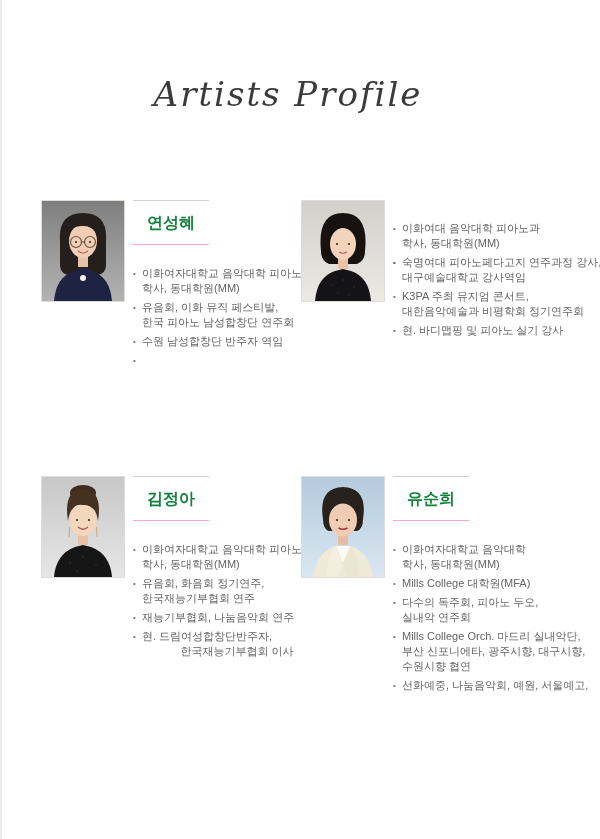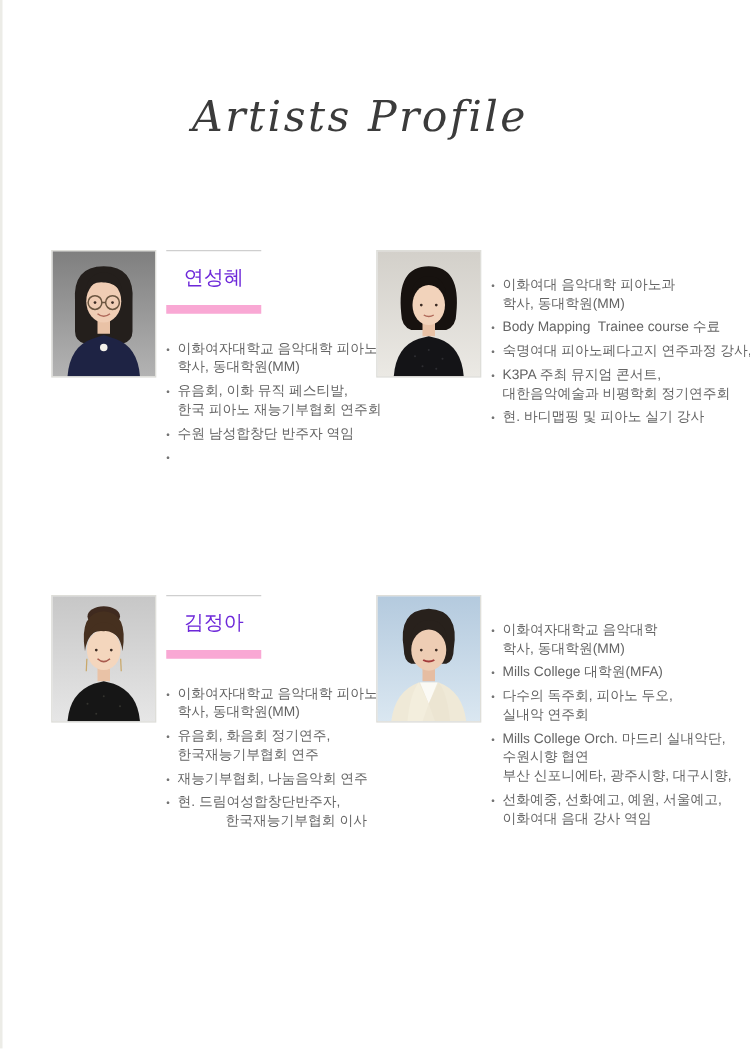--- a/index.html
+++ b/index.html
@@ -19,23 +19,23 @@
   #p2{left:301px;top:200px;}
   #p3{left:41px;top:476px;}
   #p4{left:301px;top:476px;}
   .photo{
     position:absolute;left:0;top:0;width:82px;height:100px;
     border:1px solid #deded9;background:#eee;box-sizing:content-box;
   }
   .photo svg{display:block;width:82px;height:100px;}
   .info{position:absolute;left:92px;top:0;width:178px;}
   .namebox{
-    width:76px;border-top:1px solid #cfcfcf;border-bottom:7px solid #f9a8d4;
+    width:76px;border-top:1px solid #cfcfcf;border-bottom:1px solid #f9a8d4;
     padding:13px 0;text-align:center;
-    font-size:16px;font-weight:normal;color:#6d28d9;line-height:17px;
+    font-size:16px;font-weight:bold;color:#15803d;line-height:17px;
   }
   .list{margin-top:21px;}
   .bl{position:relative;padding-left:9px;font-size:11px;line-height:15px;color:#646464;}
   .bl .t{white-space:pre;}
   .bl.first:not(:first-child){margin-top:4px;}
   .bl.cont2{padding-left:30px;text-align:center;}
   .bullet{
     position:absolute;left:0;top:0;font-size:8px;line-height:15px;color:#737373;
   }
 </style>
@@ -71,21 +71,21 @@
         <path d="M12 100 Q14 76 32 70 L41 67 L50 70 Q68 76 70 100 Z" fill="#1e2344"></path>
         <circle cx="41" cy="77" r="3" fill="#f4f1ea"></circle>
       </svg>
     </div>
     <div class="info">
       <div class="namebox">연성혜</div>
       <div class="list">
         <div class="bl first"><span class="bullet">•</span><span class="t">이화여자대학교 음악대학 피아노과</span></div>
         <div class="bl cont"><span class="t">학사, 동대학원(MM)</span></div>
         <div class="bl first"><span class="bullet">•</span><span class="t">유음회, 이화 뮤직 페스티발,</span></div>
-        <div class="bl cont"><span class="t">한국 피아노 재능기부협회 연주회</span></div>
+        <div class="bl cont"><span class="t">한국 피아노 남성합창단 연주회</span></div>
         <div class="bl first"><span class="bullet">•</span><span class="t">수원 남성합창단 반주자 역임</span></div>
         <div class="bl first"><span class="bullet">•</span></div>
       </div>
     </div>
   </section>
 
   <section class="profile" id="p2">
     <div class="photo">
       <svg viewBox="0 0 82 100">
         <defs>
@@ -109,22 +109,23 @@
             <circle cx="52" cy="86" r="0.8"></circle>
             <circle cx="36" cy="92" r="0.8"></circle>
             <circle cx="47" cy="94" r="0.8"></circle>
           </g>
       </svg>
     </div>
     <div class="info">
       <div class="list">
         <div class="bl first"><span class="bullet">•</span><span class="t">이화여대 음악대학 피아노과</span></div>
         <div class="bl cont"><span class="t">학사, 동대학원(MM)</span></div>
-        <div class="bl first"><span class="bullet">•</span><span class="t">Body Mapping  Trainee course 수료</span></div>
+        <div class="bl first"><span class="bullet">•</span></div>
         <div class="bl first"><span class="bullet">•</span><span class="t">숙명여대 피아노페다고지 연주과정 강사,</span></div>
+        <div class="bl cont"><span class="t">대구예술대학교 강사역임</span></div>
         <div class="bl first"><span class="bullet">•</span><span class="t">K3PA 주최 뮤지엄 콘서트,</span></div>
         <div class="bl cont"><span class="t">대한음악예술과 비평학회 정기연주회</span></div>
         <div class="bl first"><span class="bullet">•</span><span class="t">현. 바디맵핑 및 피아노 실기 강사</span></div>
       </div>
     </div>
   </section>
 
   <section class="profile" id="p3">
     <div class="photo">
       <svg viewBox="0 0 82 100">
@@ -185,27 +186,27 @@
         <circle cx="35" cy="43" r="1.1" fill="#3a2a22"></circle>
           <circle cx="47" cy="43" r="1.1" fill="#3a2a22"></circle>
         <path d="M36.5 51 Q41 53.5 45.5 51" stroke="#a33b3b" stroke-width="1.6" fill="none"></path>
         <path d="M11 100 Q14 76 33 69 L49 69 Q68 76 71 100 Z" fill="#efe9d7"></path>
         <path d="M34 69 L41 86 L48 69 Z" fill="#fbfaf5"></path>
         <path d="M33 69 L41 86 L36 100 L24 100 Q26 78 33 69 Z" fill="#f3eedd"></path>
         <path d="M49 69 L41 86 L46 100 L58 100 Q56 78 49 69 Z" fill="#ece5d2"></path>
       </svg>
     </div>
     <div class="info">
+      <div class="namebox">유순희</div>
       <div class="list">
         <div class="bl first"><span class="bullet">•</span><span class="t">이화여자대학교 음악대학</span></div>
         <div class="bl cont"><span class="t">학사, 동대학원(MM)</span></div>
         <div class="bl first"><span class="bullet">•</span><span class="t">Mills College 대학원(MFA)</span></div>
         <div class="bl first"><span class="bullet">•</span><span class="t">다수의 독주회, 피아노 두오,</span></div>
         <div class="bl cont"><span class="t">실내악 연주회</span></div>
         <div class="bl first"><span class="bullet">•</span><span class="t">Mills College Orch. 마드리 실내악단,</span></div>
+        <div class="bl cont"><span class="t">부산 신포니에타, 광주시향, 대구시향,</span></div>
         <div class="bl cont"><span class="t">수원시향 협연</span></div>
-        <div class="bl cont"><span class="t">부산 신포니에타, 광주시향, 대구시향,</span></div>
-        <div class="bl first"><span class="bullet">•</span><span class="t">선화예중, 선화예고, 예원, 서울예고,</span></div>
-        <div class="bl cont"><span class="t">이화여대 음대 강사 역임</span></div>
+        <div class="bl first"><span class="bullet">•</span><span class="t">선화예중, 나눔음악회, 예원, 서울예고,</span></div>
       </div>
     </div>
   </section>
 </div>
 
 </body></html>

